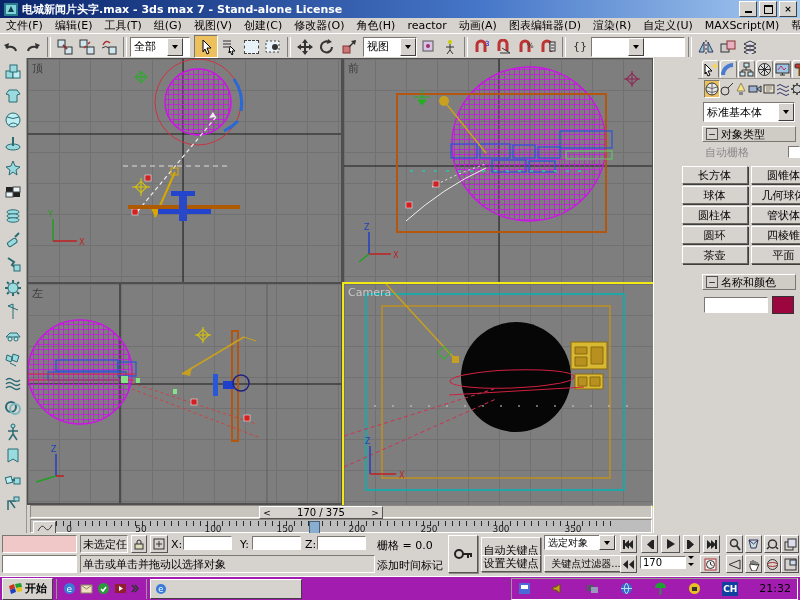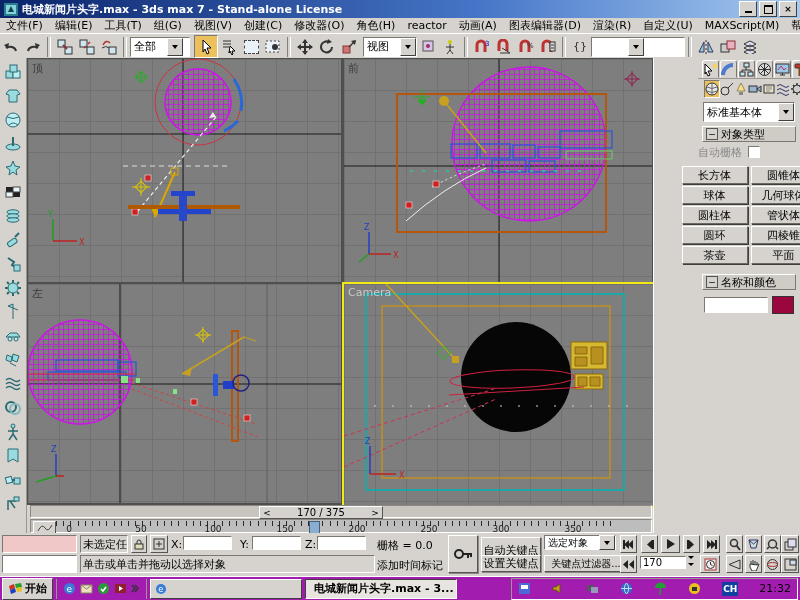--- a/index.html
+++ b/index.html
@@ -34,21 +34,21 @@
   .cmdpanel{position:absolute;left:653px;top:58px;width:147px;height:475px;background:#d6d3ce;border-left:1px solid #fff;box-sizing:border-box;padding-left:44px;}
   .tabrow{display:flex;align-items:flex-end;height:20px;padding-left:4px;border-bottom:1px solid #9a9790;}
   .tab{width:21px;height:18px;display:flex;align-items:center;justify-content:center;border:1px solid;border-color:#fff #7a7870 #d6d3ce #fff;border-radius:3px 3px 0 0;margin-right:1px;box-sizing:border-box;}
   .catrow{display:flex;align-items:center;height:20px;padding-left:6px;}
   .cat{width:18px;height:18px;display:flex;align-items:center;justify-content:center;}
   .cat.active{background:#edc05e;border:1px solid;border-color:#7a7870 #fff #fff #7a7870;box-sizing:border-box;}
   .paneldd{margin:3px 5px;height:18px;}
   .rollout{margin:4px 4px 0 4px;border:1px solid;border-color:#fff #7a7870 #7a7870 #fff;background:#cfccc6;height:14px;display:flex;align-items:center;font-size:11px;}
   .rollout .minus{width:10px;height:10px;border:1px solid #555;margin:0 3px;display:flex;align-items:center;justify-content:center;font-size:9px;line-height:1;background:#d6d3ce;}
   .rollout .rtitle{flex:1;text-align:left;padding-right:14px;}
-  .autogrid{display:flex;align-items:center;justify-content:flex-start;height:16px;color:#8a8a8a;margin-top:2px;}
+  .autogrid{display:flex;align-items:center;justify-content:flex-end;height:16px;color:#8a8a8a;margin-top:2px;gap:33px;}
   .cbx{width:10px;height:10px;background:#fff;border:1px solid;border-color:#7a7870 #fff #fff #7a7870;margin-left:6px;}
   .btngrid{display:grid;grid-template-columns:66px 66px;gap:2px 3px;justify-content:center;margin-top:6px;}
   .obtn{height:16px;background:#d6d3ce;border:1px solid;border-color:#fff #6a6860 #6a6860 #fff;display:flex;align-items:center;justify-content:center;font-size:11px;box-shadow:1px 1px 0 #3f3e3a;}
   .namerow{display:flex;align-items:center;margin:6px 6px 0 6px;gap:4px;}
   .namefield{flex:1;height:14px;background:#fff;border:1px solid;border-color:#7a7870 #fff #fff #7a7870;}
   .swatch{width:20px;height:16px;background:#9b063f;border:1px solid #333;}
   
   .timeslider{position:absolute;left:30px;top:505px;width:622px;height:13px;background:#c8c5bf;border:1px solid;border-color:#8a8880 #fff #fff #8a8880;box-sizing:border-box;}
   .tsbox{position:absolute;left:228px;top:0;width:122px;height:11px;background:#d6d3ce;border:1px solid;border-color:#fff #555 #555 #fff;display:flex;align-items:center;font-size:10px;}
   .tsarrow{width:14px;text-align:center;font-size:9px;}
@@ -878,28 +878,20 @@
       <svg width="9" height="11" viewBox="0 0 9 11">
           <path d="M1 2l3 3.5L1 9M4 2l3 3.5L4 9" fill="none" stroke="#333" stroke-width="1.5"></path>
         </svg>
     </span>
     <span class="task">
       <svg width="12" height="12" viewBox="0 0 13 13">
           <circle cx="6.5" cy="6.5" r="5.5" fill="#3a7ad8"></circle>
           <text x="3.5" y="10" font-size="9" fill="#fff">e</text>
         </svg>
     </span>
-    <span class="task active">
-      <svg width="12" height="12" viewBox="0 0 14 13">
-          <rect width="14" height="13" fill="#2a7c8c"></rect>
-          <rect x="2" y="2" width="10" height="9" fill="#7fd4de"></rect>
-          <path d="M4 9L7 3l3 6z" fill="#15424c"></path>
-        </svg>
-      <span>电城新闻片头字.max - 3...</span>
-    </span>
     <span class="tray">
       <svg width="13" height="13" viewBox="0 0 13 13">
           <rect x="1" y="1" width="11" height="11" fill="#4a6ad8"></rect>
           <rect x="3" y="3" width="7" height="4" fill="#fff"></rect>
         </svg>
       <svg width="13" height="13" viewBox="0 0 13 13">
           <path d="M1 5h3l4-3v9L4 8H1z" fill="#c8a020" stroke="#665010"></path>
         </svg>
       <svg width="13" height="13" viewBox="0 0 13 13">
           <rect x="1" y="3" width="7" height="6" fill="#556"></rect>

